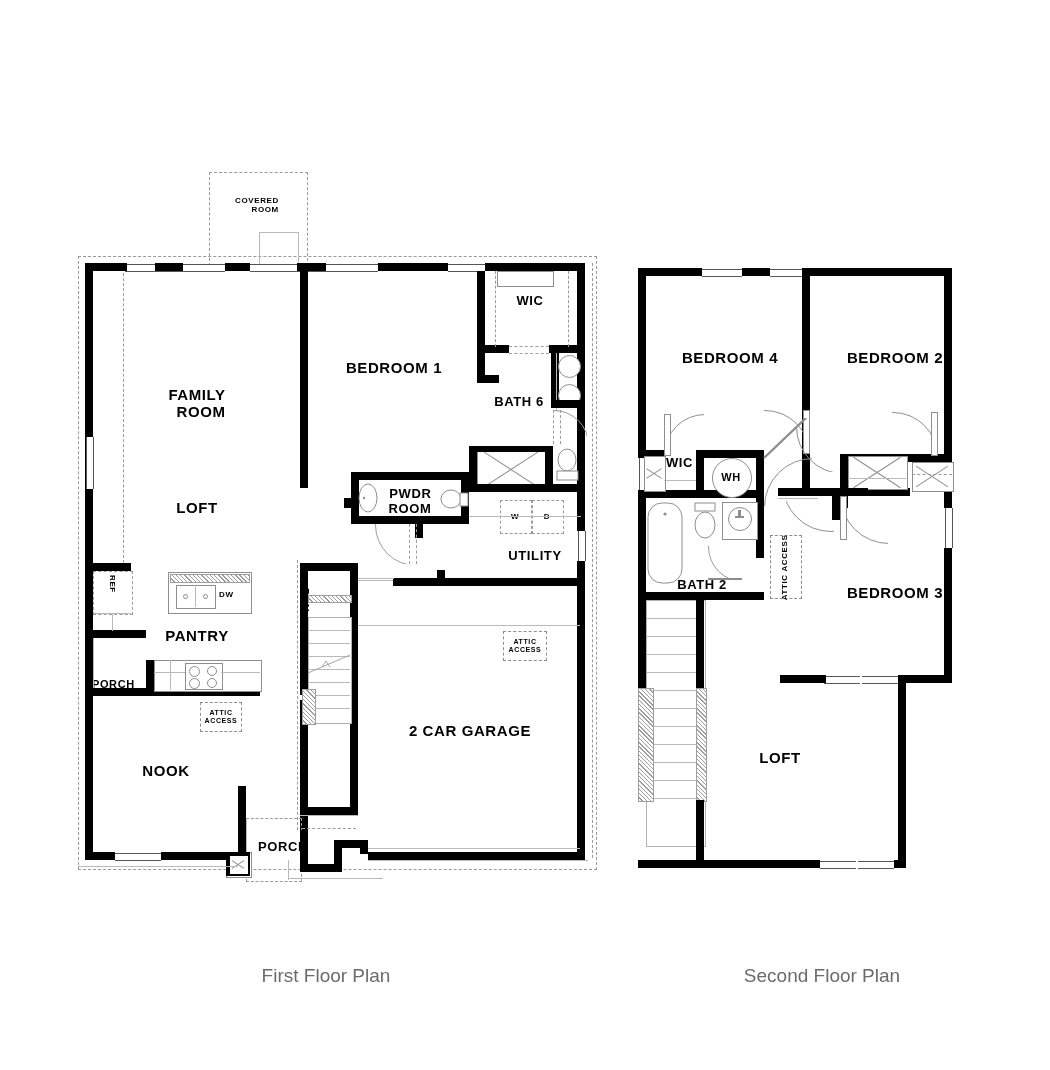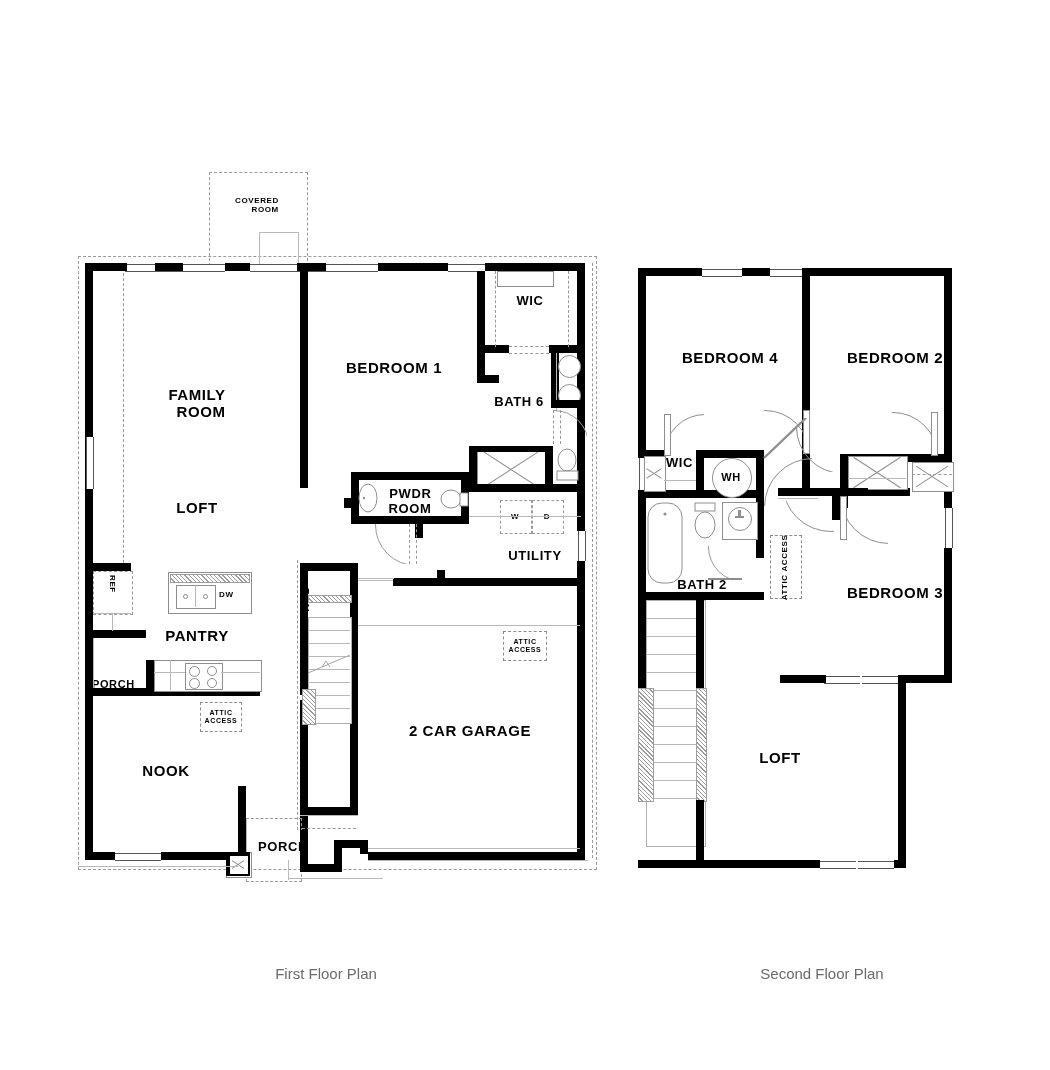--- a/index.html
+++ b/index.html
@@ -31,21 +31,21 @@
   .fix{position:absolute;border:1px solid #8e8e8e;background:#fff;}
   .fixd{position:absolute;border:1px dashed #9a9a9a;background:#fff;}
   .circ{position:absolute;border:1px solid #8e8e8e;border-radius:50%;background:#fff;}
   .arcbox{position:absolute;overflow:hidden;}
   .arc{position:absolute;border:1.2px solid #8e8e8e;border-radius:50%;}
   .cross{position:absolute;}
   .cross:before,.cross:after{content:"";position:absolute;left:0;top:50%;
       width:100%;height:1px;background:#8e8e8e;transform-origin:center;}
   .cross:before{transform:rotate(33deg);}
   .cross:after{transform:rotate(-33deg);}
-  .caption{position:absolute;font-size:15px;color:#6b6b6b;
+  .caption{position:absolute;font-size:19px;color:#6b6b6b;
       font-family:"Liberation Sans", sans-serif;white-space:nowrap;
       transform:translateX(-50%);}
   .stair{position:absolute;background:#fff;border:1px solid #b0b0b0;}
   .hatch{position:absolute;
      background:repeating-linear-gradient(45deg,#fff,#fff 2px,#9e9e9e 2px,#9e9e9e 3px);
      border:1px solid #9e9e9e;}
   .atticbox{position:absolute;border:1px dashed #8d8d8d;background:#fff;
      display:flex;align-items:center;justify-content:center;text-align:center;}
 </style>
 </head>

